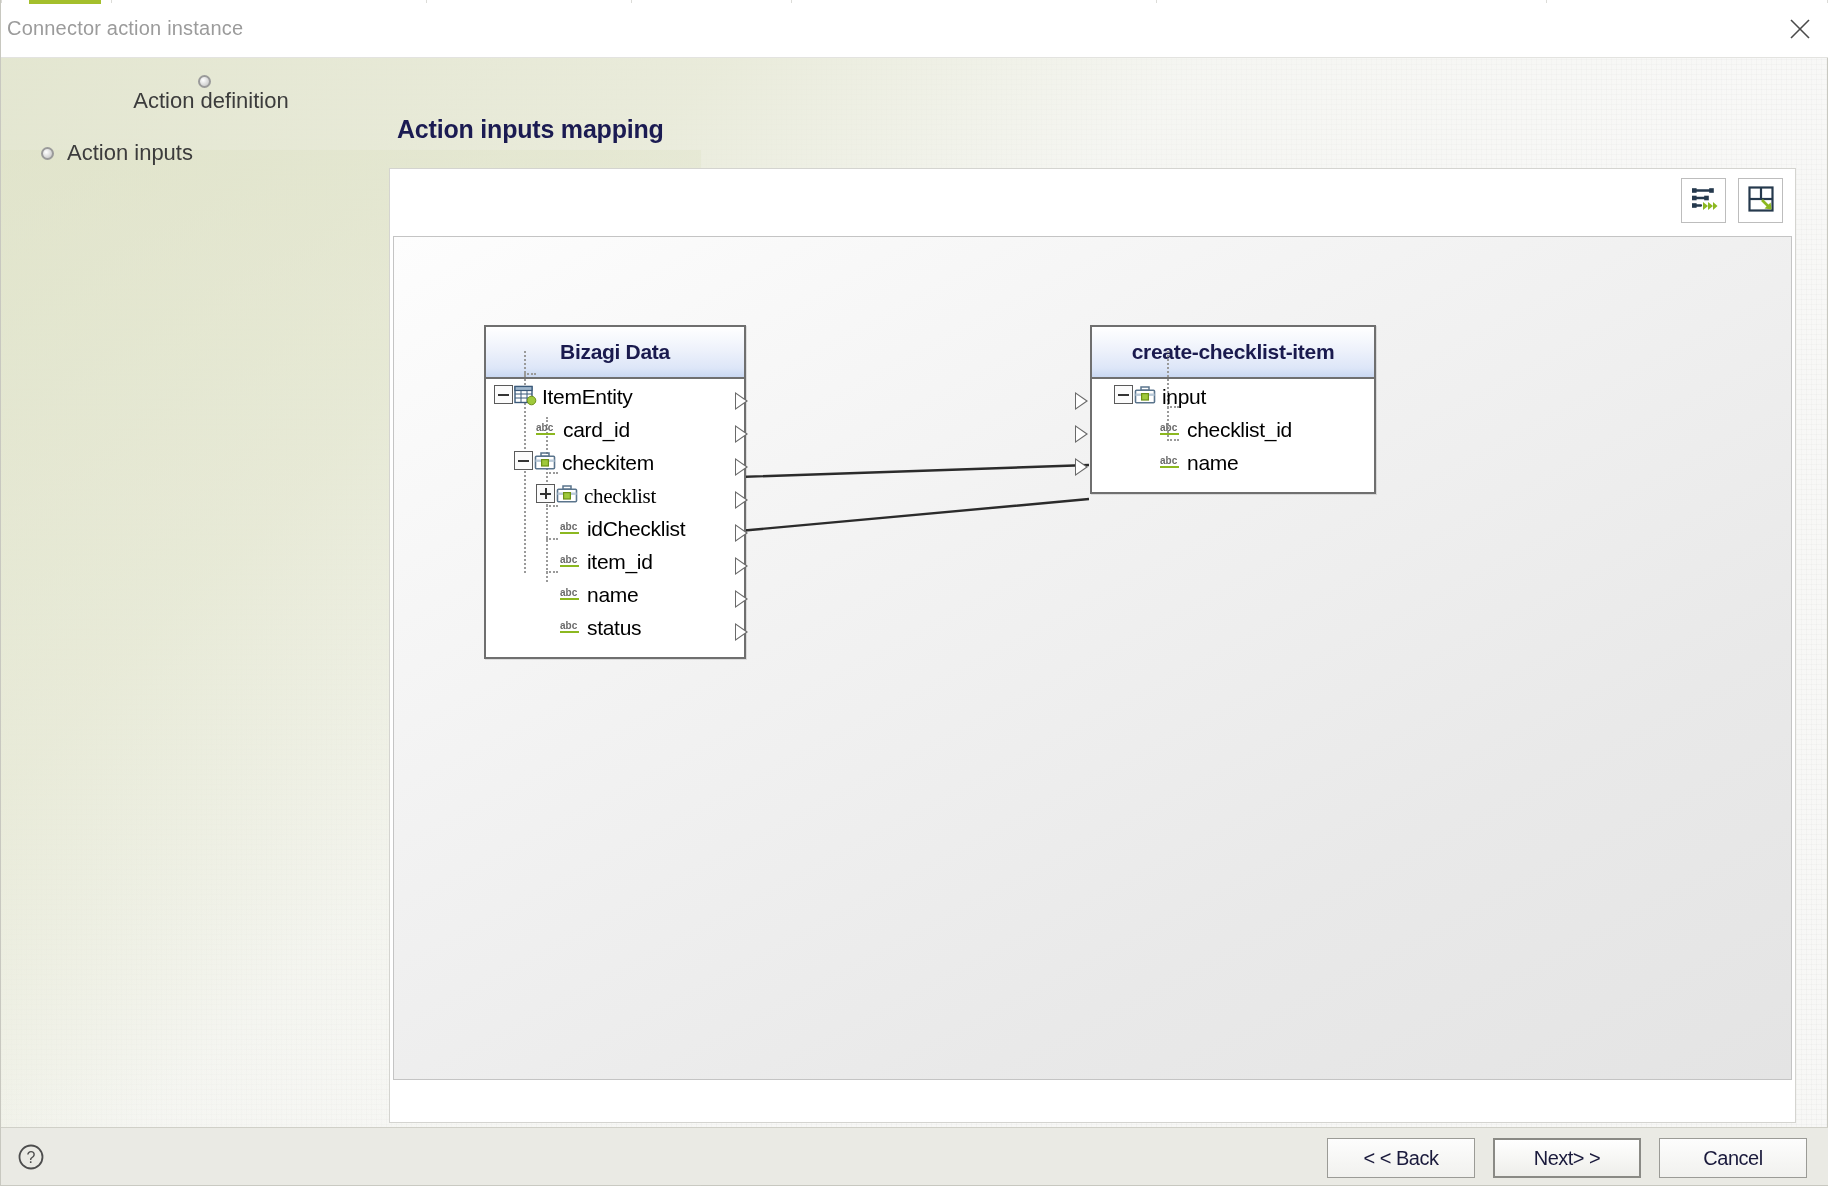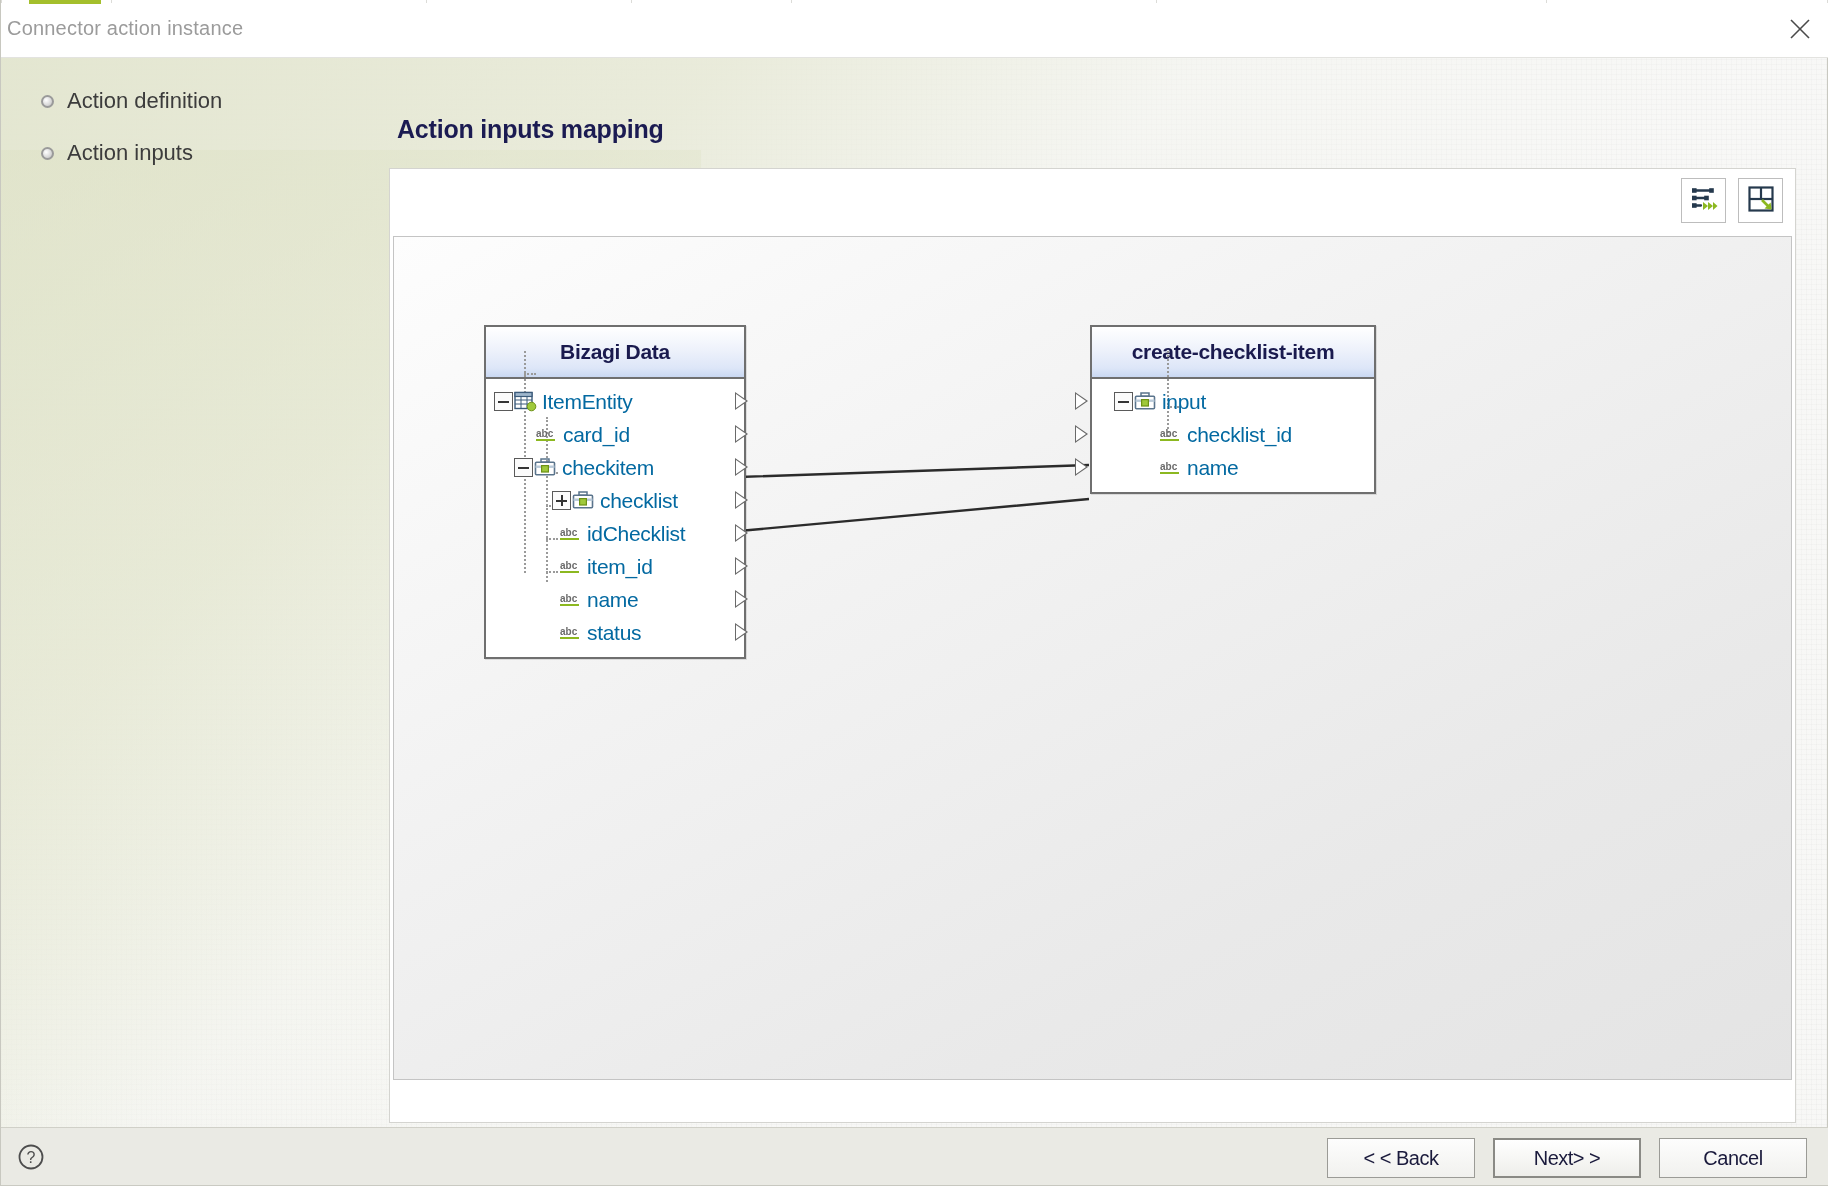--- a/index.html
+++ b/index.html
@@ -66,21 +66,21 @@
     padding-left:40px; height:52px;
     font-size:22px; color:#3c3c3c;
     cursor:pointer;
   }
   .step .bullet {
     width:13px; height:13px; border-radius:50%;
     border:2px solid #9a9a9a;
     background:radial-gradient(circle at 35% 35%, #ffffff 0%, #d8d8d8 60%, #bdbdbd 100%);
     margin-right:13px; flex:none;
   }
-  #step-def { margin-top:17px; }
+  #step-def { margin-top:17px;flex-direction:column; }
 
   
   #content { position:absolute; left:380px; top:58px; width:1448px; height:1070px; }
   #page-title {
     position:absolute; left:16px; top:57px;
     font-size:25px; font-weight:bold; color:#1b1b52;
     letter-spacing:-0.2px;
   }
   #panel {
     position:absolute; left:8px; top:110px; width:1407px; height:955px;
@@ -117,22 +117,22 @@
   .box-title {
     height:52px;
     background:linear-gradient(180deg,#ffffff 0%,#eef2fb 45%,#dde6f8 82%,#c9d8f2 100%);
     border-bottom:2px solid #6f6f6f;
     display:flex; align-items:center; justify-content:center;
     font-size:21px; font-weight:bold; color:#1a1a4e;
     letter-spacing:-0.3px;
   }
   .box-body { padding:6px 0 8px 0; }
   .row {
-    height:33px; display:flex; align-items:center;
-    font-size:21px; color:#0369a1;
+    height:33px; display:flex; 
+    font-size:21px; color:#000000;
     position:relative; white-space:nowrap;
     cursor:pointer;
   }
   .row .lbl { margin-left:5px; letter-spacing:-0.3px; }
 
   .guides { position:absolute; left:0; top:0; width:100%; height:100%; pointer-events:none; }
 
   
   .dash-v { position:absolute; width:0; border-left:2px dotted #9a9a9a; }
   .dash-h { position:absolute; height:0; border-top:2px dotted #9a9a9a; }
@@ -342,21 +342,21 @@
                   <rect x="1.5" y="8.5" width="19" height="2.4" fill="#b9c9d8"></rect>
                   <rect x="7.6" y="8.6" width="6.8" height="6.4" fill="#9fc93c" stroke="#6d9115" stroke-width="1.2"></rect>
                 </svg>
               </span>
               <span class="lbl">checkitem</span>
               <span class="port port-out" style="right:-4px; top:7px;">
                   <span class="port-inner"></span>
                 </span>
             </div>
 
-            <div class="row" style="padding-left:66px;">
+            <div class="row" style="padding-left:50px;font-family:Liberation Serif, serif;">
               <span class="exp plus"></span>
               <span class="ico">
                 <svg width="23" height="21" viewBox="0 0 23 21">
                   <rect x="7" y="2" width="8" height="3.2" fill="none" stroke="#5a748c" stroke-width="1.5"></rect>
                   <rect x="1.5" y="5.2" width="19" height="12.6" rx="1" fill="#ffffff" stroke="#5a748c" stroke-width="1.6"></rect>
                   <rect x="1.5" y="8.5" width="19" height="2.4" fill="#b9c9d8"></rect>
                   <rect x="7.6" y="8.6" width="6.8" height="6.4" fill="#9fc93c" stroke="#6d9115" stroke-width="1.2"></rect>
                 </svg>
               </span>
               <span class="lbl">checklist</span>

